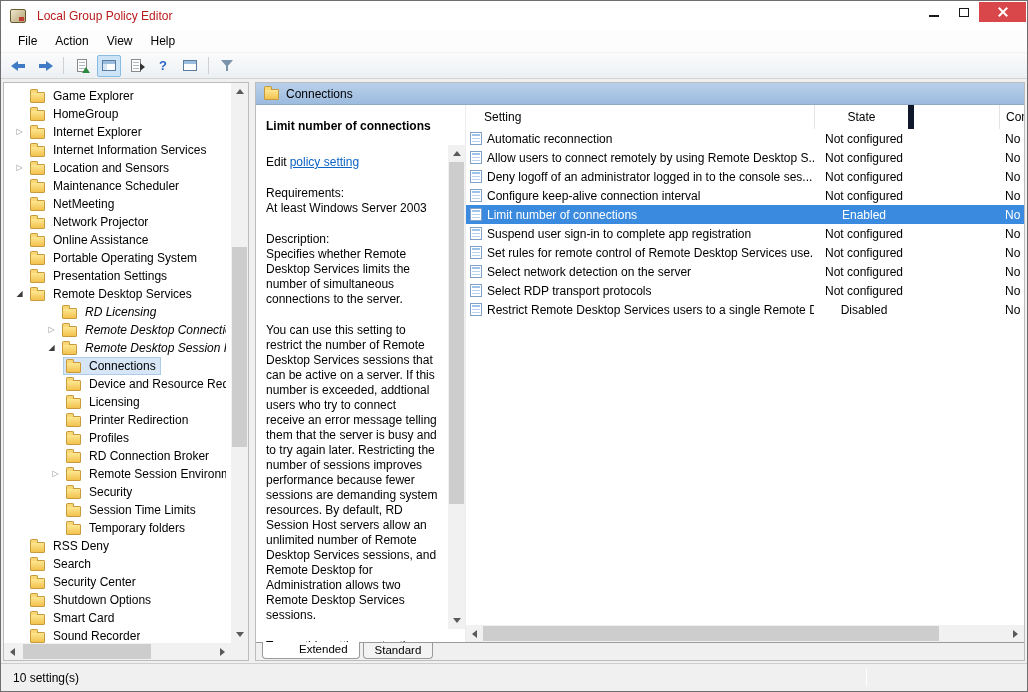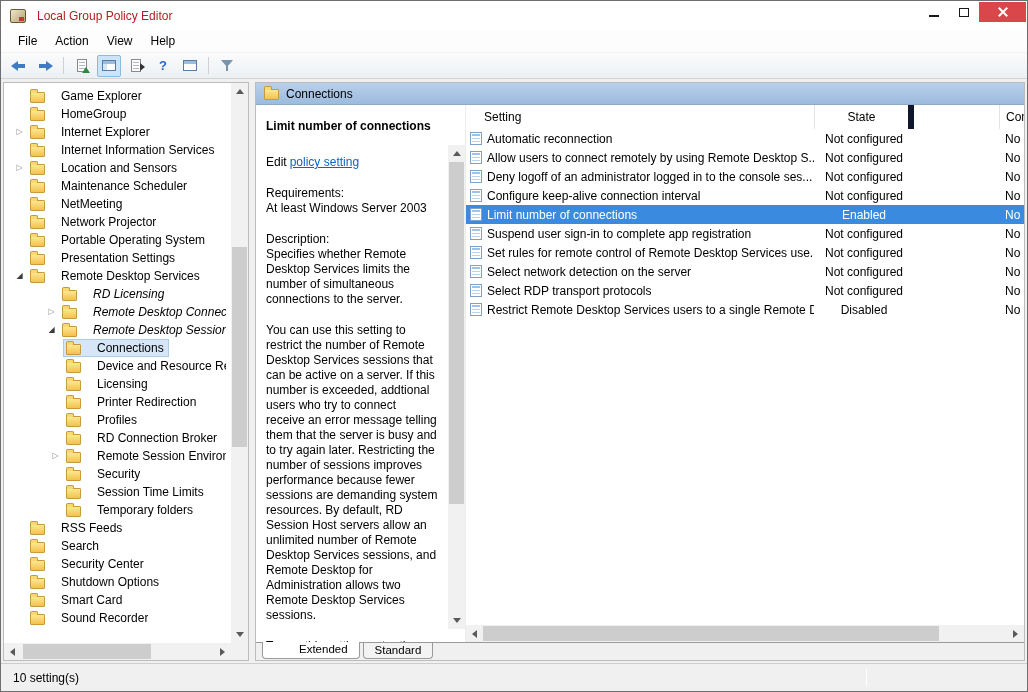--- a/index.html
+++ b/index.html
@@ -61,21 +61,21 @@
 
   
   .tree-pane { width:246px; flex:0 0 246px; background:#fff; border:1px solid #bcbcbc;
                position:relative; overflow:hidden; padding:4px 17px 17px 0; }
   .ti { display:flex; align-items:center; height:18px; white-space:nowrap; cursor:default; }
   .ti.l0 { padding-left:8px; } .ti.l1 { padding-left:40px;font-style:italic; } .ti.l2 { padding-left:44px; }
   .tw { width:15px; flex:0 0 15px; text-align:center; font-size:8px; color:#8f8f8f; line-height:18px; }
   .tw i { font-style:normal; }
   .tw i.c::before { content:"▷"; }
   .tw i.e::before { content:"◢"; color:#3c3c3c; }
-  .inner { display:flex; align-items:center; gap:16px; padding:1px 4px 1px 2px; border:1px solid transparent; min-width:0; }
+  .inner { display:flex; align-items:center; gap:8px; padding:1px 4px 1px 2px; border:1px solid transparent; min-width:0; }
   .ti.sel .inner { background:#d7e6f6; border-color:#aecbe8; }
   .tl { overflow:hidden; }
   .fold { position:relative; width:15px; height:11px; flex:0 0 15px; margin-top:2px;
           background:linear-gradient(#fde792,#f2c24d); border:1px solid #c79a3b; border-radius:1px; }
   .fold::before { content:""; position:absolute; left:-1px; top:-4px; width:6px; height:3px;
                   background:#f7d875; border:1px solid #c79a3b; border-bottom:none; border-radius:2px 2px 0 0; }
 
   
   .sb-btn { flex:0 0 17px; width:17px; height:17px; background:#f1f1f1; display:flex; align-items:center; justify-content:center; }
   .tri-u { width:0; height:0; border-left:4px solid transparent; border-right:4px solid transparent; border-bottom:5px solid #5a5a5a; }
@@ -263,20 +263,27 @@
           <span class="tw"></span>
           <span class="inner">
             <span class="fold"></span>
             <span class="tl">Network Projector</span>
           </span>
         </div>
       <div class="ti l0">
           <span class="tw"></span>
           <span class="inner">
             <span class="fold"></span>
+            <span class="tl">Online Assistance</span>
+          </span>
+        </div>
+      <div class="ti l0">
+          <span class="tw"></span>
+          <span class="inner">
+            <span class="fold"></span>
             <span class="tl">Portable Operating System</span>
           </span>
         </div>
       <div class="ti l0">
           <span class="tw"></span>
           <span class="inner">
             <span class="fold"></span>
             <span class="tl">Presentation Settings</span>
           </span>
         </div>
@@ -375,21 +382,21 @@
           <span class="tw"></span>
           <span class="inner">
             <span class="fold"></span>
             <span class="tl">Temporary folders</span>
           </span>
         </div>
       <div class="ti l0">
           <span class="tw"></span>
           <span class="inner">
             <span class="fold"></span>
-            <span class="tl">RSS Feeds</span>
+            <span class="tl">RSS Deny</span>
           </span>
         </div>
       <div class="ti l0">
           <span class="tw"></span>
           <span class="inner">
             <span class="fold"></span>
             <span class="tl">Search</span>
           </span>
         </div>
       <div class="ti l0">

